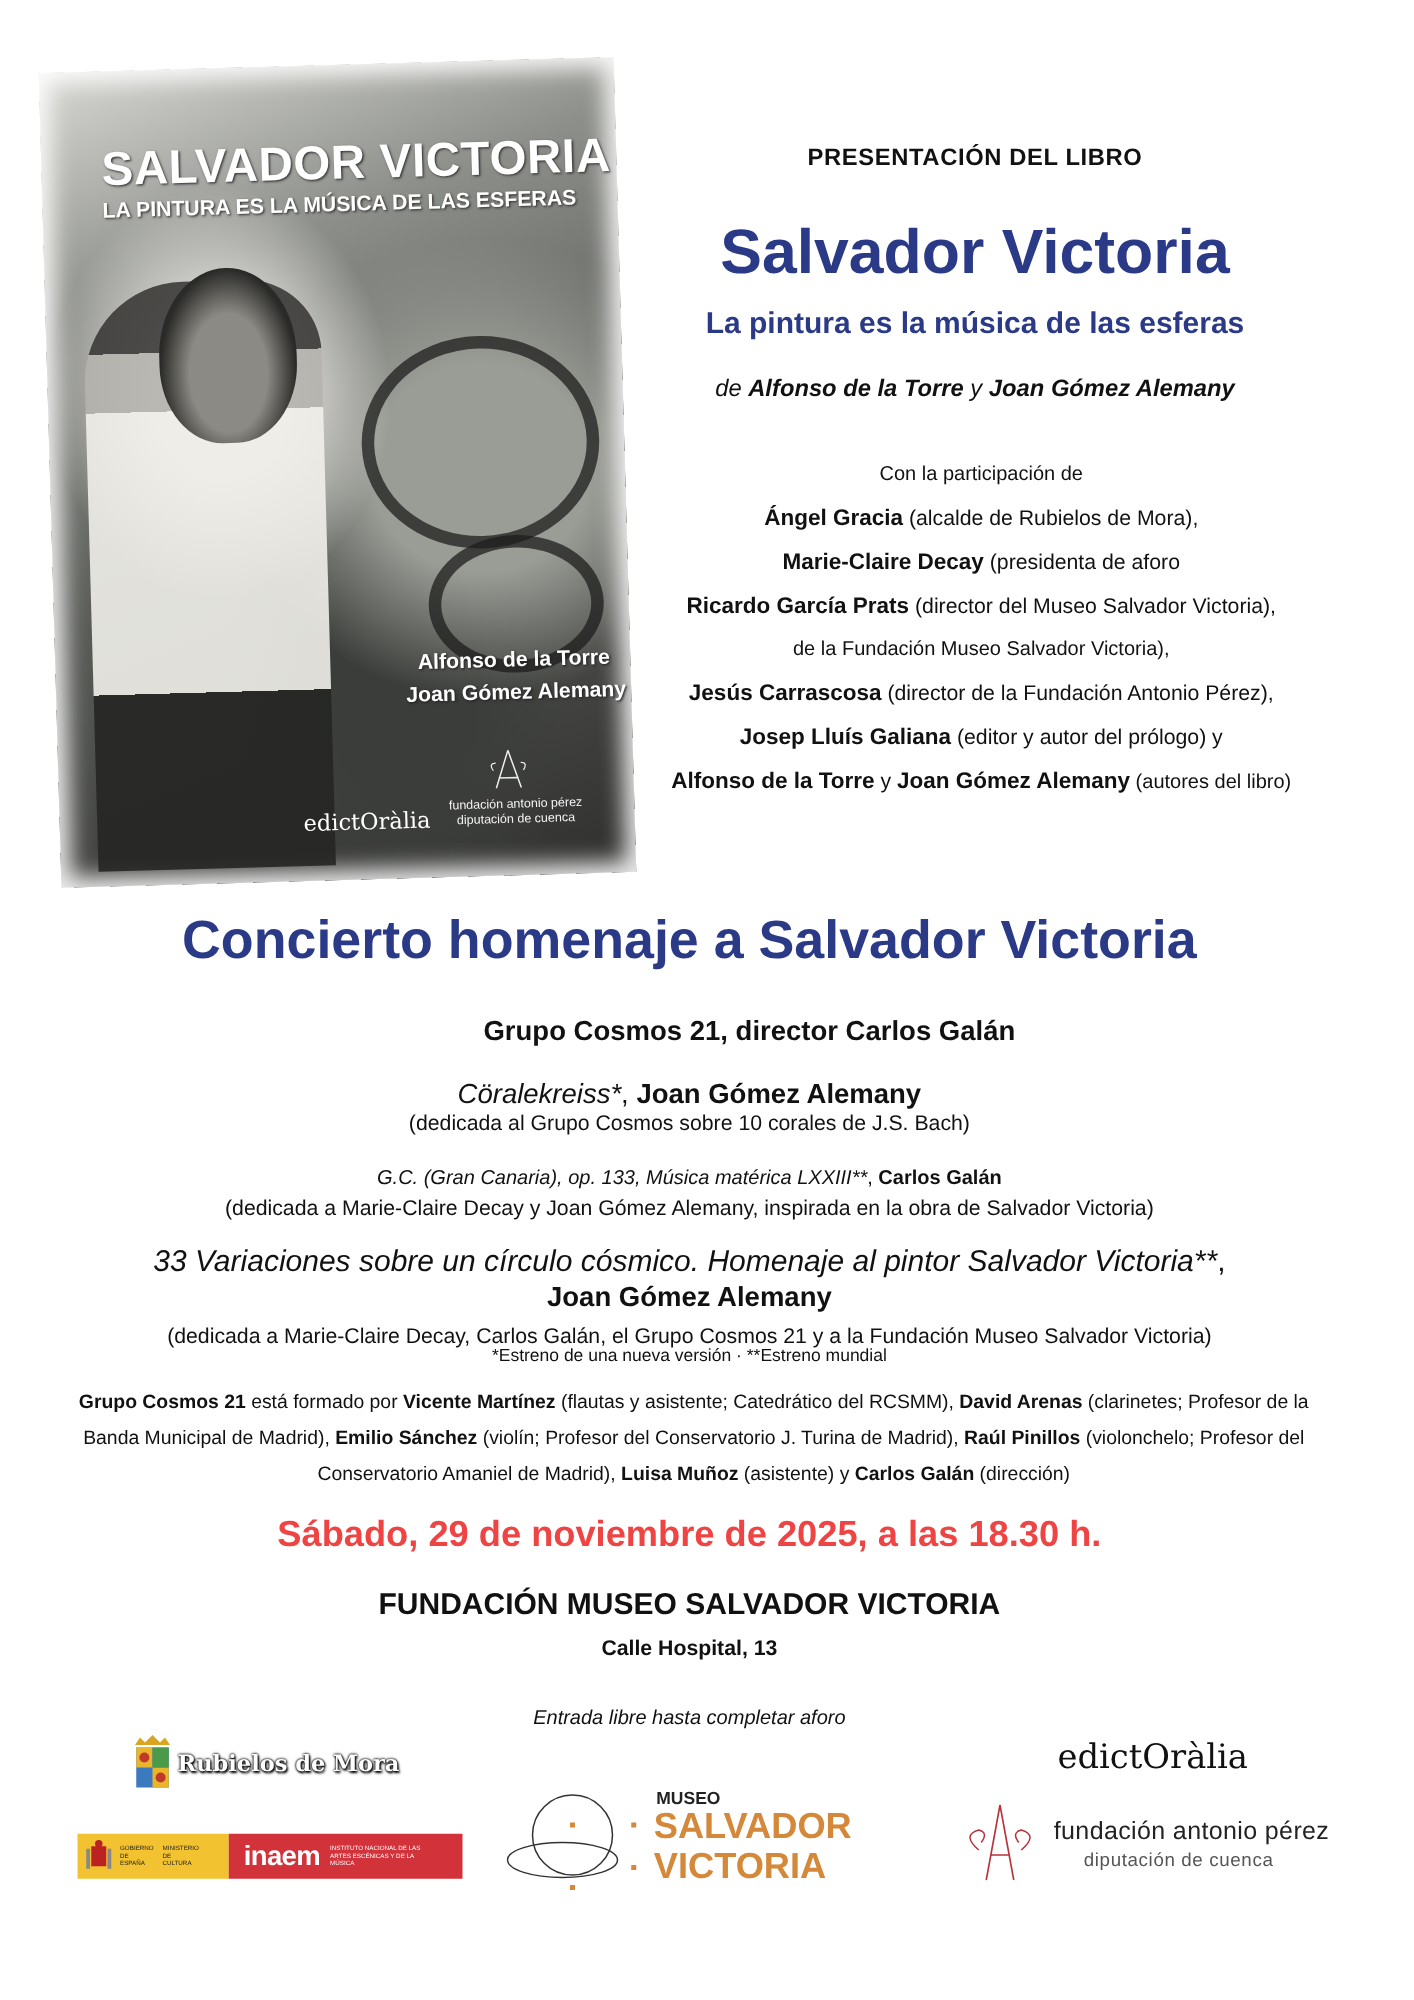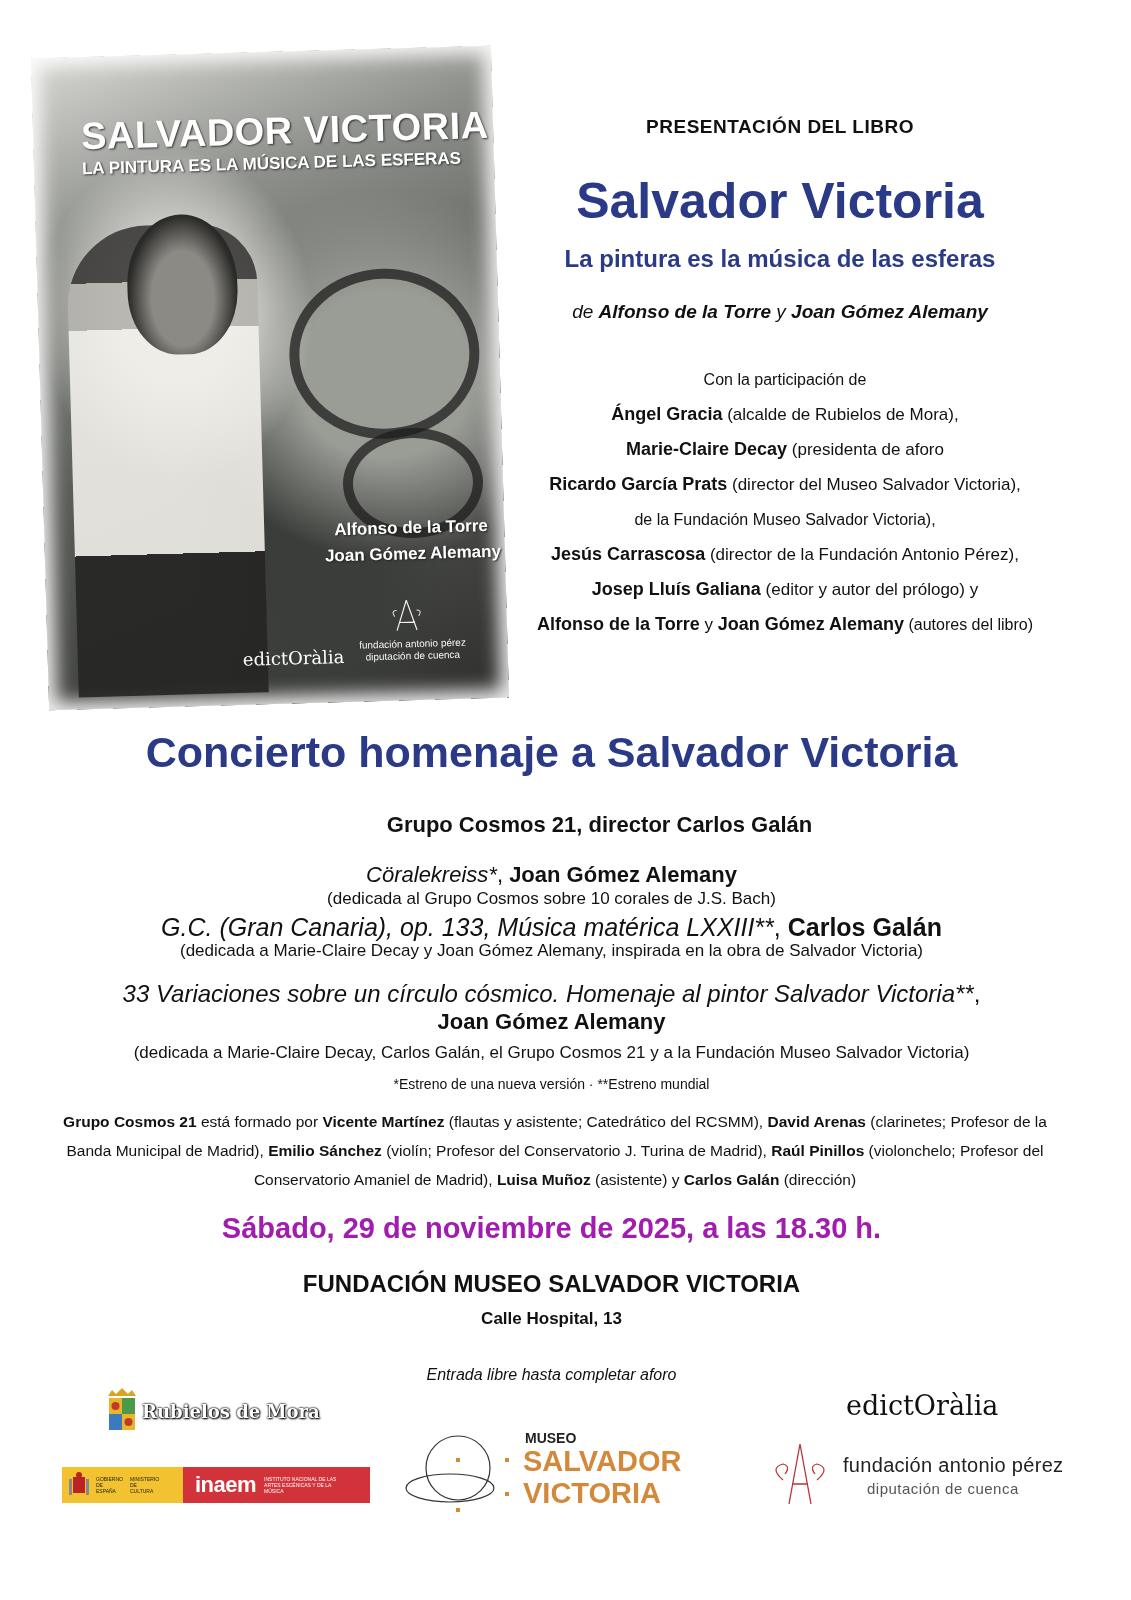--- a/index.html
+++ b/index.html
@@ -25,21 +25,21 @@
   .cover-stroke { border:10px solid #1d1d1c; border-radius:50%; opacity:0.75; }
   .cover-title { left:48px; top:58px; color:#fff; font-weight:bold; font-size:38px; letter-spacing:0.5px; text-shadow:1px 1px 2px #333; white-space:nowrap; }
   .cover-sub { left:48px; top:102px; color:#fff; font-weight:bold; font-size:17px; text-shadow:1px 1px 2px #333; white-space:nowrap; }
   .cover-author { color:#fff; font-weight:bold; font-size:17px; text-shadow:1px 1px 2px #222; white-space:nowrap; }
   .cover-pub { color:#fff; font-family:"DejaVu Serif", serif; font-size:18px; white-space:nowrap; }
   .cover-fap { color:#f4f4f4; font-size:10px; text-align:center; line-height:12px; white-space:nowrap; }
 
   
   .kicker { font-size:19px; font-weight:bold; color:#111; letter-spacing:0.5px; }
   .blue { color:#2b3a87; }
-  .red { color:#a21caf; }
+  .red { color:#ef4444; }
   .part-line { font-size:17px; line-height:35px; white-space:nowrap; }
   .part-line .b { font-size:18px; }
 
   
   .inaem-bar { display:flex; height:36px; }
 </style>
 </head>
 <body>
 
 <div id="cover" class="abs">
@@ -84,21 +84,21 @@
   <div class="part-line"><span class="b">Josep Lluís Galiana</span><span> (editor y autor del prólogo) y</span></div>
   <div class="part-line"><span class="b">Alfonso de la Torre</span><span> y </span><span class="b">Joan Gómez Alemany</span><span style="font-size:16px;"> (autores del libro)</span></div>
 </div>
 
 <div class="abs center b blue" style="left:0;top:728px;width:1103px;font-size:43px;">Concierto homenaje a Salvador Victoria</div>
 <div class="abs center b" style="left:0;top:812px;width:1103px;font-size:22px;padding-left:48px;">Grupo Cosmos 21, director Carlos Galán</div>
 
 <div class="abs center" style="left:0;top:862px;width:1103px;">
   <div style="font-size:22px;line-height:26px;text-align:center;"><span class="i">Cöralekreiss*</span><span>, </span><span class="b">Joan Gómez Alemany</span></div>
   <div style="font-size:17px;line-height:22px;">(dedicada al Grupo Cosmos sobre 10 corales de J.S. Bach)</div>
-  <div style="font-size:25px;line-height:26px;margin-top:4px;"><span class="i">G.C. (Gran Canaria), op. 133, Música matérica LXXIII**</span><span>, </span><span class="b">Carlos Galán</span></div>
+  <div style="font-size:16px;line-height:26px;margin-top:20px;"><span class="i">G.C. (Gran Canaria), op. 133, Música matérica LXXIII**</span><span>, </span><span class="b">Carlos Galán</span></div>
   <div style="font-size:17px;line-height:22px;">(dedicada a Marie-Claire Decay y Joan Gómez Alemany, inspirada en la obra de Salvador Victoria)</div>
   <div style="font-size:24px;line-height:28px;margin-top:18px;"><span class="i">33 Variaciones sobre un círculo cósmico. Homenaje al pintor Salvador Victoria**</span><span>,</span></div>
   <div class="b" style="font-size:22px;line-height:28px;">Joan Gómez Alemany</div>
   <div style="font-size:17px;line-height:22px;margin-top:6px;">(dedicada a Marie-Claire Decay, Carlos Galán, el Grupo Cosmos 21 y a la Fundación Museo Salvador Victoria)</div>
 </div>
 
 <div class="abs center" style="left:0;top:1076px;width:1103px;font-size:14px;">*Estreno de una nueva versión · **Estreno mundial</div>
 
 <div class="abs center" style="left:50px;top:1107px;width:1010px;font-size:15.5px;line-height:29px;">
   <span class="b">Grupo Cosmos 21</span><span> está formado por </span><span class="b">Vicente Martínez</span><span> (flautas y asistente; Catedrático del RCSMM), </span><span class="b">David Arenas</span><span> (clarinetes; Profesor de la Banda Municipal de Madrid), </span><span class="b">Emilio Sánchez</span><span> (violín; Profesor del Conservatorio J. Turina de Madrid), </span><span class="b">Raúl Pinillos</span><span> (violonchelo; Profesor del Conservatorio Amaniel de Madrid), </span><span class="b">Luisa Muñoz</span><span> (asistente) y </span><span class="b">Carlos Galán</span><span> (dirección)</span>

